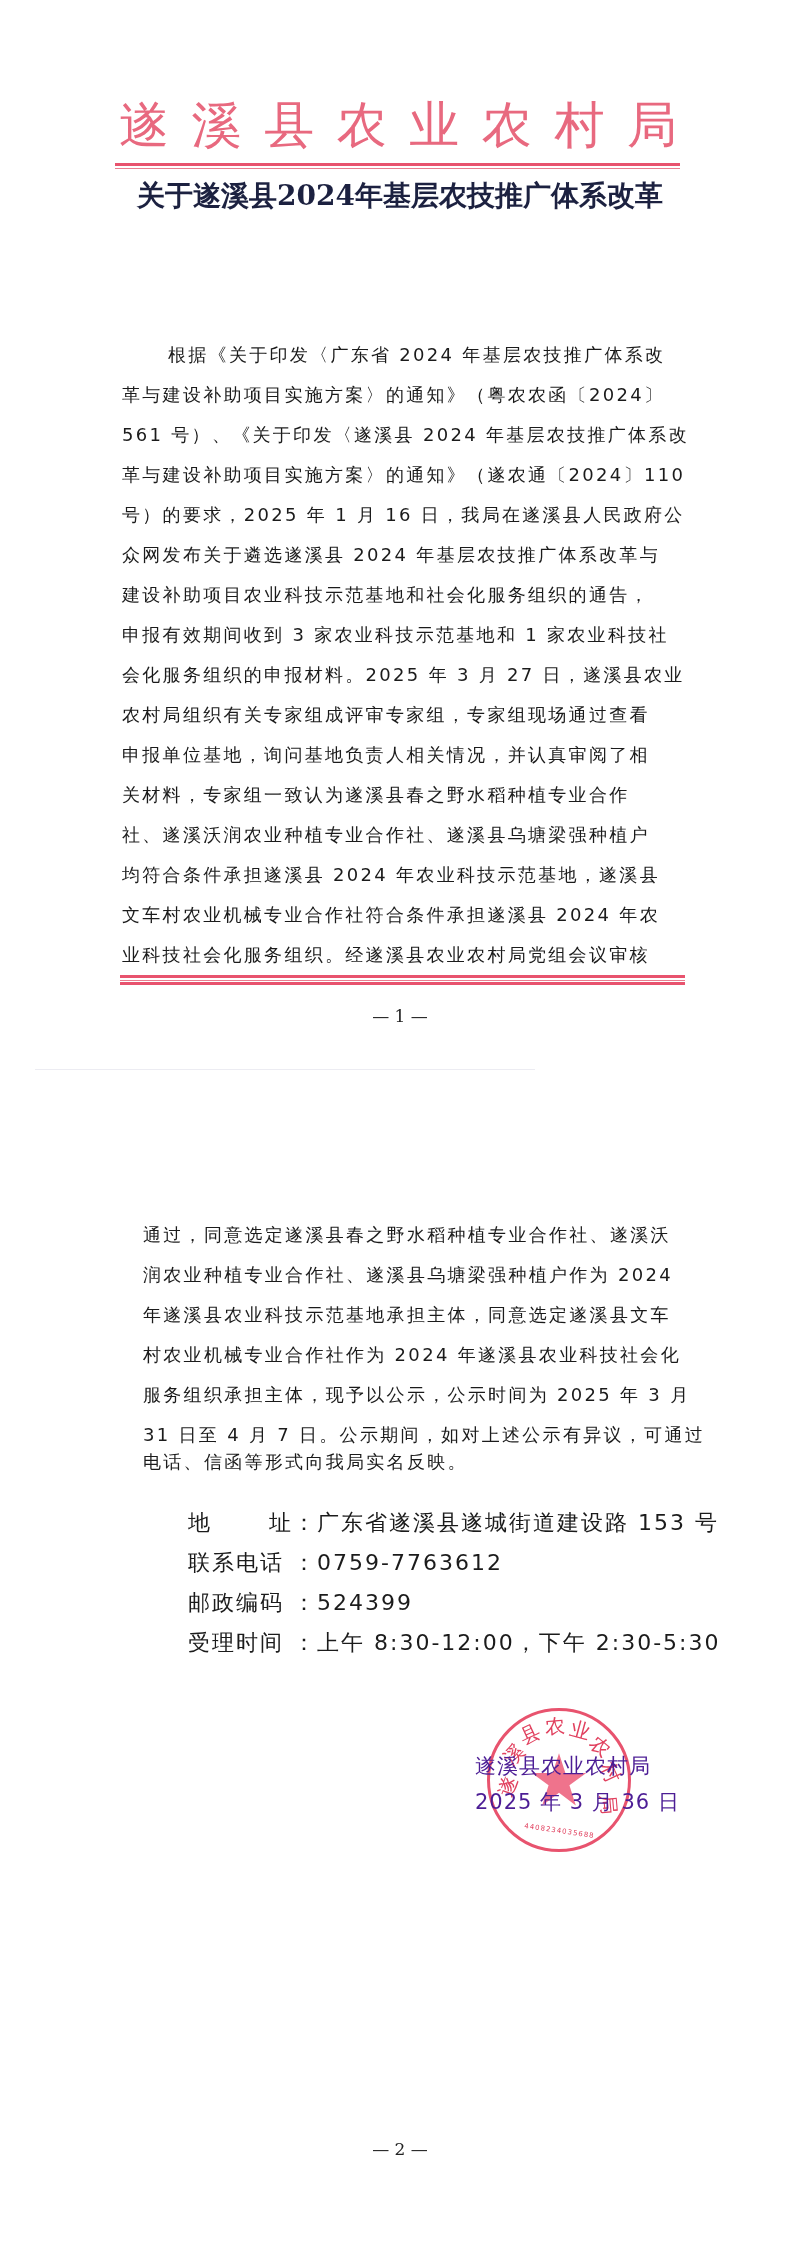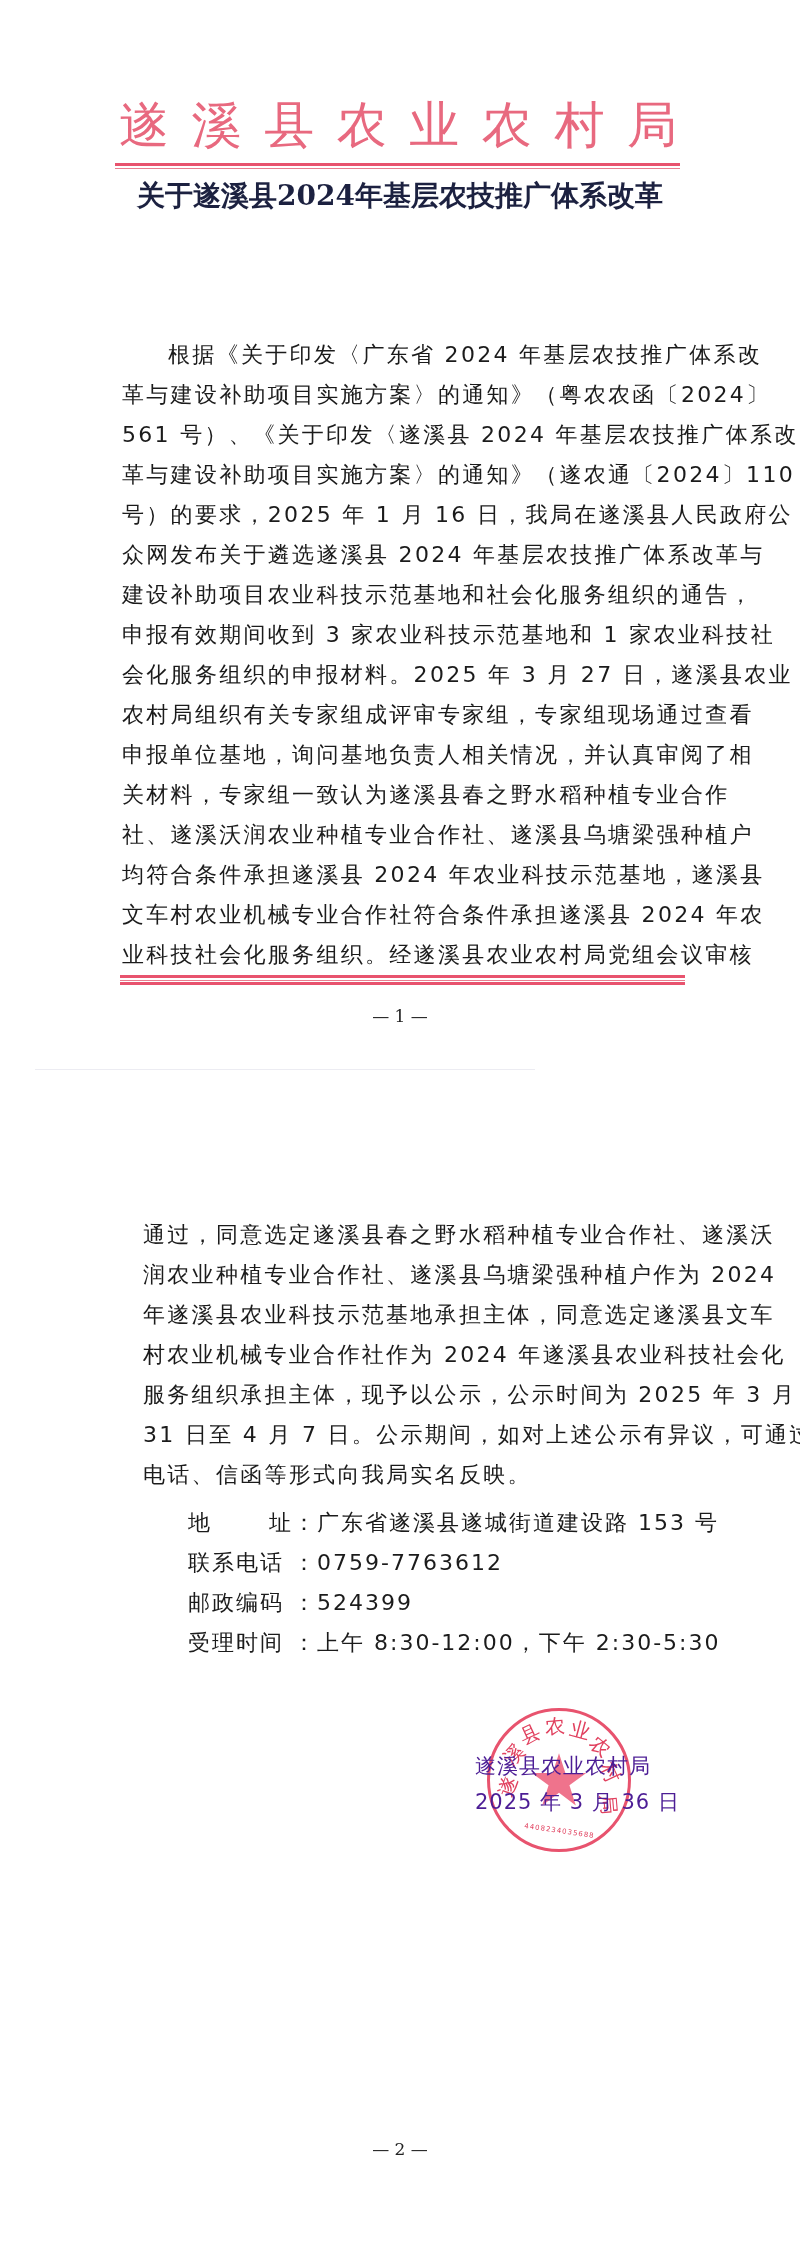--- a/index.html
+++ b/index.html
@@ -22,21 +22,21 @@
   .rule-top { left: 115px; top: 163px; width: 565px; }
   .rule-bottom { left: 120px; top: 975px; width: 565px; }
   .rule-bottom .thin { margin-bottom: 1px; }
   .rule-bottom .thick2 { height: 3px; background: #e8536e; }
 
   .title { position: absolute; left: 100px; width: 600px; text-align: center;
            font-family: "DejaVu Serif", "Liberation Serif", serif; font-weight: bold;
            font-size: 28px; color: #1c2140; line-height: 38px; }
   .t1 { top: 177px; } .t2 { top: 215px; } .t3 { top: 253px; }
 
-  .body-line { position: absolute; font-size: 22px; color: #1b1b1b; white-space: nowrap;
+  .body-line { position: absolute; font-size: 18px; color: #1b1b1b; white-space: nowrap;
                letter-spacing: 2.3px; line-height: 30px; }
 
   .pagenum { position: absolute; width: 800px; text-align: center; font-size: 17px;
              color: #222; font-family: "DejaVu Serif", "Liberation Serif", serif; }
 
   .contact-row { position: absolute; left: 188px; font-size: 22px; line-height: 30px;
                  letter-spacing: 2px; white-space: nowrap; }
   .contact-label { display: inline-block; width: 105px; }
   .contact-label.spread { display: inline-flex; justify-content: space-between; }
 
@@ -107,21 +107,21 @@
 
 <div class="page" id="page2">
 
   <div>
     <div class="body-line" style="left:143px; top:150px;">通过，同意选定遂溪县春之野水稻种植专业合作社、遂溪沃</div>
     <div class="body-line" style="left:143px; top:190px;">润农业种植专业合作社、遂溪县乌塘梁强种植户作为 2024</div>
     <div class="body-line" style="left:143px; top:230px;">年遂溪县农业科技示范基地承担主体，同意选定遂溪县文车</div>
     <div class="body-line" style="left:143px; top:270px;">村农业机械专业合作社作为 2024 年遂溪县农业科技社会化</div>
     <div class="body-line" style="left:143px; top:310px;">服务组织承担主体，现予以公示，公示时间为 2025 年 3 月</div>
     <div class="body-line" style="left:143px; top:350px;">31 日至 4 月 7 日。公示期间，如对上述公示有异议，可通过</div>
-    <div class="body-line" style="left:143px; top:390px;">电话、信函等形式向我局实名反映。</div>
+    <div class="body-line" style="left:143px; top:377px;">电话、信函等形式向我局实名反映。</div>
   </div>
 
   <div>
     <div class="contact-row" style="top:438px;">
       <span class="contact-label spread">
         <span>地</span>
         <span>址</span>
       </span><span>：</span><span>广东省遂溪县遂城街道建设路 153 号</span>
     </div>
     <div class="contact-row" style="top:478px;">

